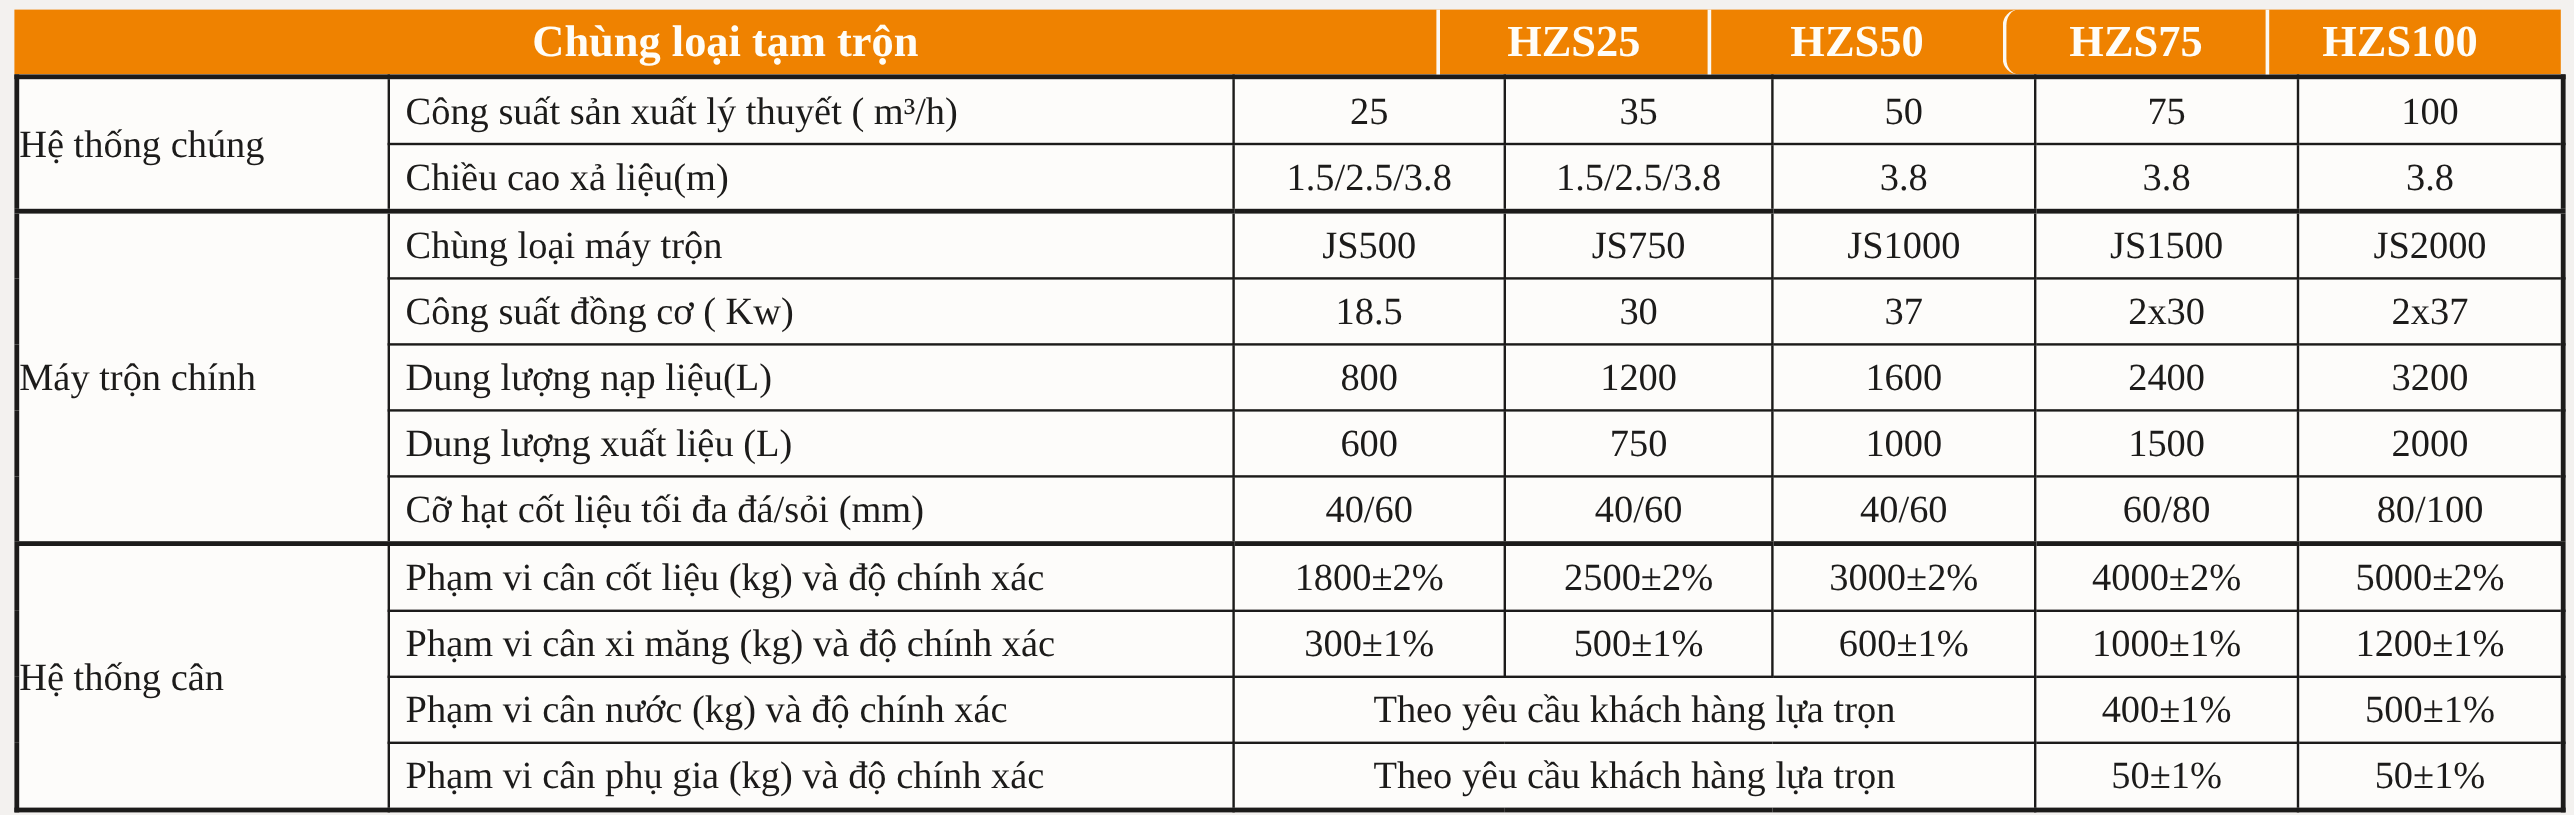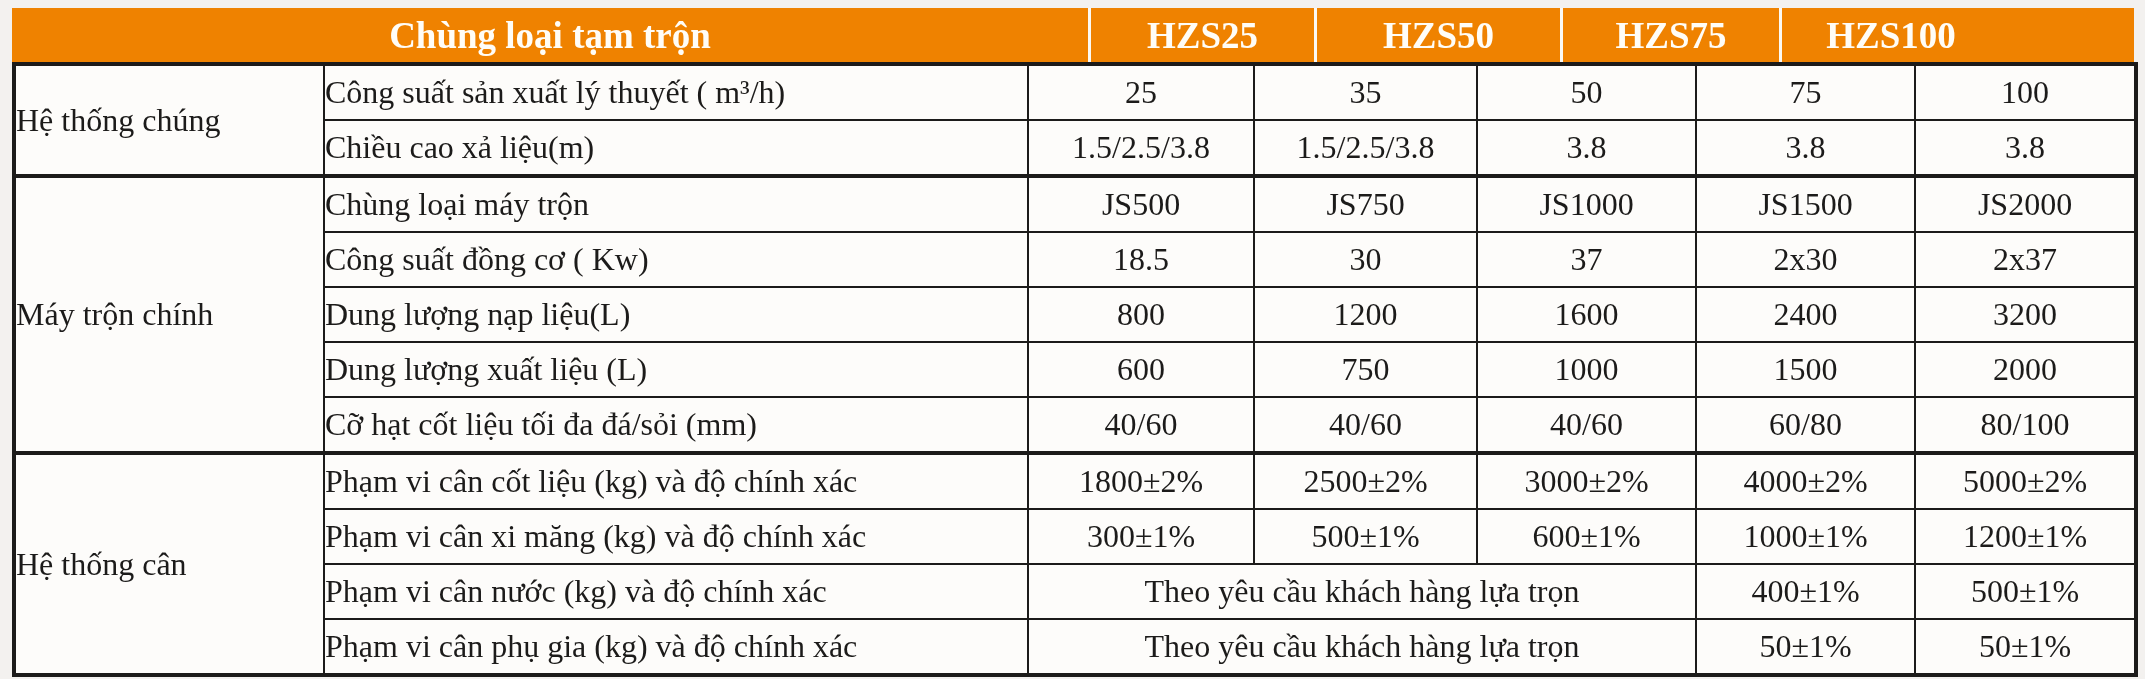--- a/index.html
+++ b/index.html
@@ -32,26 +32,26 @@
     display: flex;
     align-items: center;
     justify-content: center;
     color: #fffdf7;
     font-weight: bold;
     font-size: 37px;
     box-sizing: border-box;
     white-space: nowrap;
     overflow: hidden;
   }
-  .hcell.title { width: 1076px; }
+  .hcell.title { width: 1185px; }
   .hcell.model { border-left: 3px solid #fbf9f4; }
   .hcell.m0 { width: 226px; }
   .hcell.m1 { width: 223px; }
   .hcell.m2 { width: 246px; }
-  .hcell.m3 { width: 219px; }
+  .hcell.m3 { width: 219px; border-radius: 13px; }
   .hcell.m4 { width: 221px; }
   
   table.body {
     border-collapse: collapse;
     table-layout: fixed;
     width: 2122px;
     background: #fdfcfa;
     border: 4px solid #1c1b1a;
   }
   table.body td {
@@ -59,20 +59,21 @@
     font-size: 32px;
     height: 53px;
     text-align: center;
     padding: 0;
     white-space: nowrap;
     overflow: hidden;
     vertical-align: middle;
   }
   table.body td.spec {
     text-align: left;
+    padding-left: 13px;
   }
   table.body td.group {
     text-align: left;
   }
   table.body tr.gs td {
     border-top: 4px solid #1c1b1a;
   }
 </style>
 </head>
 <body>

